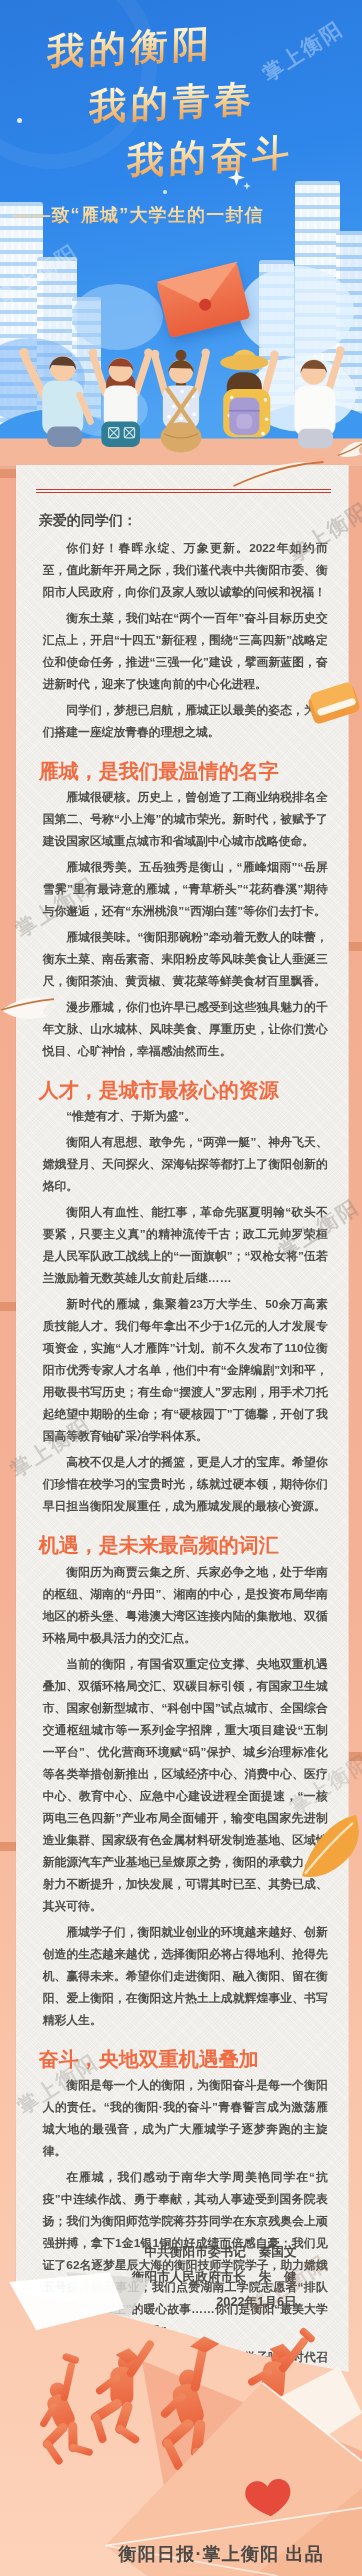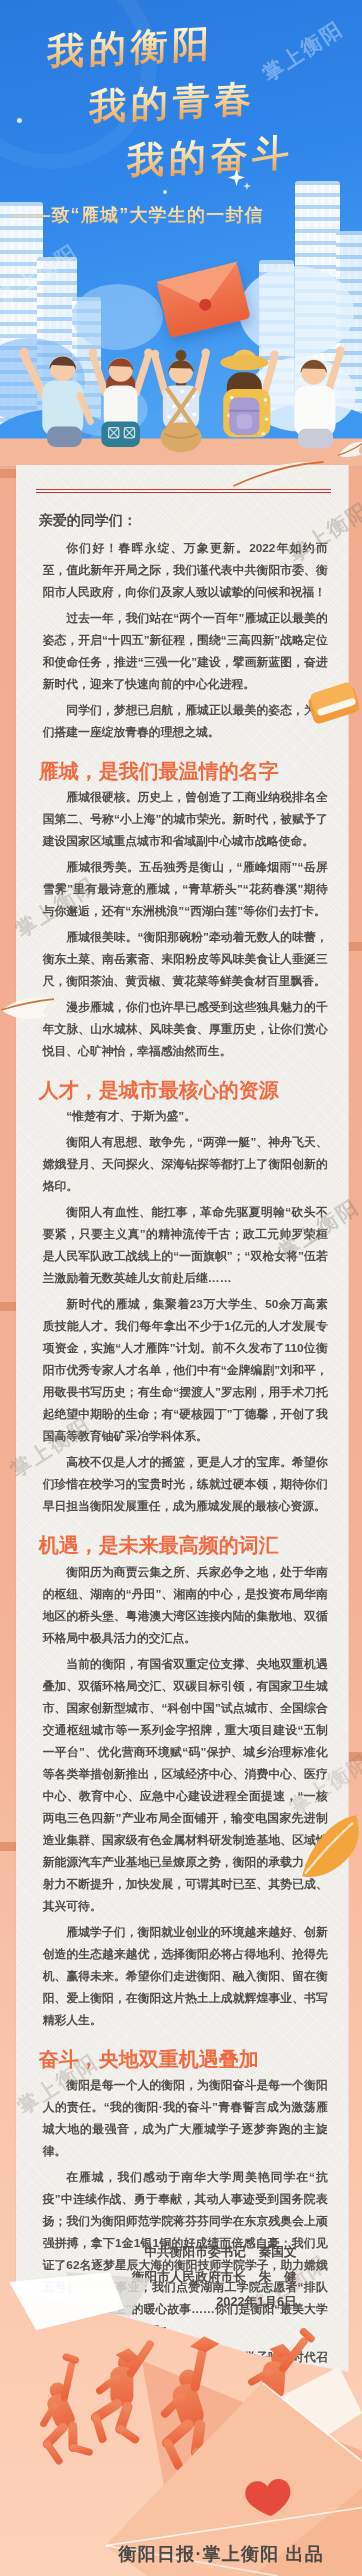--- a/index.html
+++ b/index.html
@@ -195,21 +195,21 @@
   <div class="side-tab" style="left:0;top:1302px;"></div>
   <div class="side-tab" style="left:0;top:1842px;"></div>
   <div class="side-tab" style="right:0;left:auto;top:942px;"></div>
   <div class="side-tab" style="right:0;left:auto;top:1752px;"></div>
 
   <div class="paper">
     <div class="redline"></div>
     <div class="letter-body">
       <div class="salutation">亲爱的同学们：</div>
       <p>你们好！春晖永绽、万象更新。2022年如约而至，值此新年开局之际，我们谨代表中共衡阳市委、衡阳市人民政府，向你们及家人致以诚挚的问候和祝福！</p>
-      <p>过去一年，我们站在“两个一百年”雁城正以最美的姿态，开启“十四五”新征程，围绕“三高四新”战略定位和使命任务，推进“三强一化”建设，擘画新蓝图，奋进新时代，迎来了快速向前的中心化进程。</p>
+      <p>衡东土菜，我们站在“两个一百年”奋斗目标历史交汇点上，开启“十四五”新征程，围绕“三高四新”战略定位和使命任务，推进“三强一化”建设，擘画新蓝图，奋进新时代，迎来了快速向前的中心化进程。</p>
       <p>同学们，梦想已启航，雁城正以最美的姿态，为你们搭建一座绽放青春的理想之城。</p>
 
       <div class="sec-head">雁城，是我们最温情的名字</div>
       <p>雁城很硬核。历史上，曾创造了工商业纳税排名全国第二、号称“小上海”的城市荣光。新时代，被赋予了建设国家区域重点城市和省域副中心城市战略使命。</p>
       <p>雁城很秀美。五岳独秀是衡山，“雁峰烟雨”“岳屏雪霁”里有最诗意的雁城，“青草桥头”“花药春溪”期待与你邂逅，还有“东洲桃浪”“西湖白莲”等你们去打卡。</p>
       <p>雁城很美味。“衡阳那碗粉”牵动着无数人的味蕾，衡东土菜、南岳素斋、耒阳粉皮等风味美食让人垂涎三尺，衡阳茶油、黄贡椒、黄花菜等鲜美食材百里飘香。</p>
       <p>漫步雁城，你们也许早已感受到这些独具魅力的千年文脉、山水城林、风味美食、厚重历史，让你们赏心悦目、心旷神怡，幸福感油然而生。</p>
 
       <div class="sec-head">人才，是城市最核心的资源</div>
       <p>“惟楚有才、于斯为盛”。</p>

